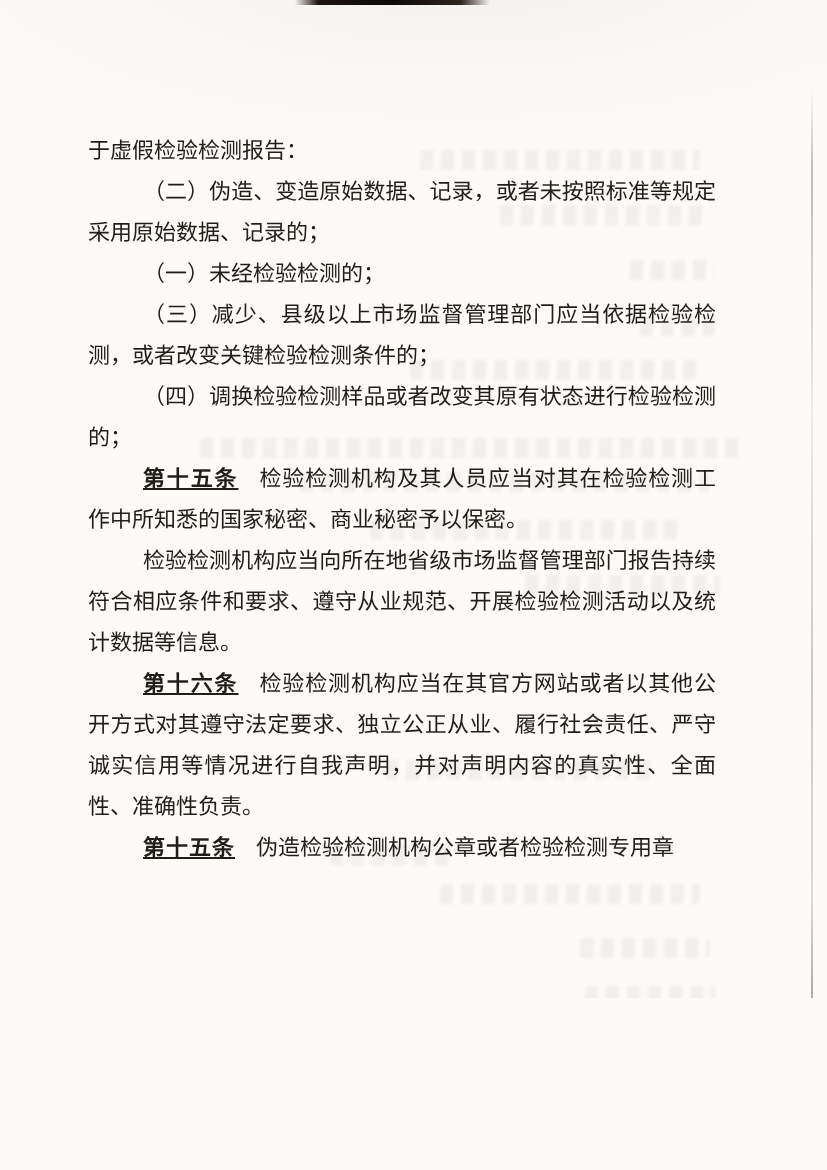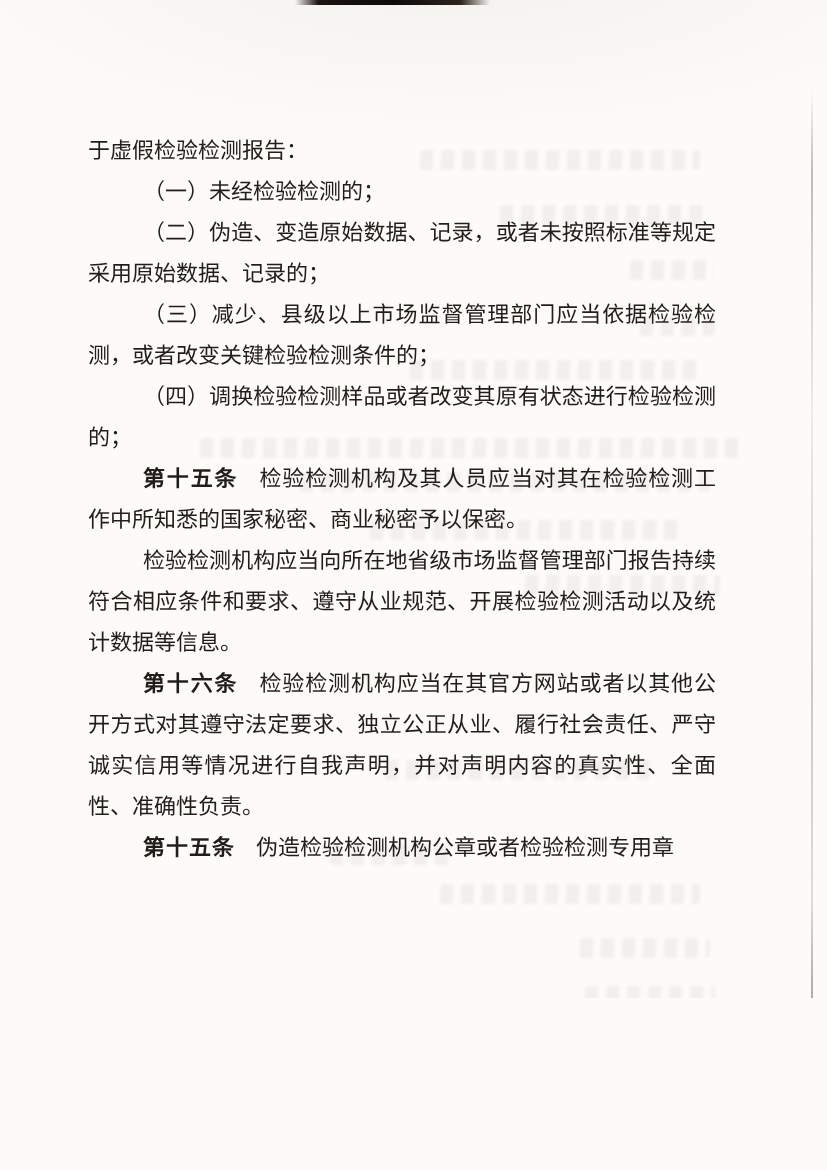--- a/index.html
+++ b/index.html
@@ -69,20 +69,21 @@
   }
 
   p.para { margin: 0; }
   p.para.indent { text-indent: 2.5em; }
 
   .term {
     font-weight: 700;
     font-family: "Liberation Sans", "DejaVu Sans", sans-serif;
     margin-right: 0.95em;
     letter-spacing: 1px;
+    text-decoration: underline;
   }
 
   .page-number {
     position: absolute;
     top: 1042px;
     right: 140px;
     font-size: 21px;
     letter-spacing: 2px;
     color: #2a2724;
     font-family: "Liberation Serif", "DejaVu Serif", serif;
@@ -106,22 +107,22 @@
   <div class="ghost" style="left:370px; top:520px; width:310px;"></div>
   <div class="ghost" style="left:525px; top:575px; width:195px;"></div>
   <div class="ghost" style="left:385px; top:760px; width:265px;"></div>
   <div class="ghost" style="left:330px; top:845px; width:120px;"></div>
   <div class="ghost" style="left:440px; top:884px; width:260px;"></div>
   <div class="ghost" style="left:580px; top:938px; width:130px;"></div>
   <div class="ghost" style="left:585px; top:986px; width:130px;"></div>
 
   <div class="content">
       <p class="para"><span class="ptext">于虚假检验检测报告：</span></p>
+      <p class="para indent"><span class="ptext">（二）伪造、变造原始数据、记录，或者未按照标准等规定采用原始数据、记录的；</span></p>
       <p class="para indent"><span class="ptext">（一）未经检验检测的；</span></p>
-      <p class="para indent"><span class="ptext">（二）伪造、变造原始数据、记录，或者未按照标准等规定采用原始数据、记录的；</span></p>
       <p class="para indent"><span class="ptext">（三）减少、县级以上市场监督管理部门应当依据检验检测，或者改变关键检验检测条件的；</span></p>
       <p class="para indent"><span class="ptext">（四）调换检验检测样品或者改变其原有状态进行检验检测的；</span></p>
       <p class="para indent"><span class="term">第十五条</span><span class="ptext">检验检测机构及其人员应当对其在检验检测工作中所知悉的国家秘密、商业秘密予以保密。</span></p>
       <p class="para indent"><span class="ptext">检验检测机构应当向所在地省级市场监督管理部门报告持续符合相应条件和要求、遵守从业规范、开展检验检测活动以及统计数据等信息。</span></p>
       <p class="para indent"><span class="term">第十六条</span><span class="ptext">检验检测机构应当在其官方网站或者以其他公开方式对其遵守法定要求、独立公正从业、履行社会责任、严守诚实信用等情况进行自我声明，并对声明内容的真实性、全面性、准确性负责。</span></p>
       <p class="para indent"><span class="term">第十五条</span><span class="ptext">伪造检验检测机构公章或者检验检测专用章</span></p>
     </div>
 
   <div class="page-number">— 5 —</div>
 </div>

